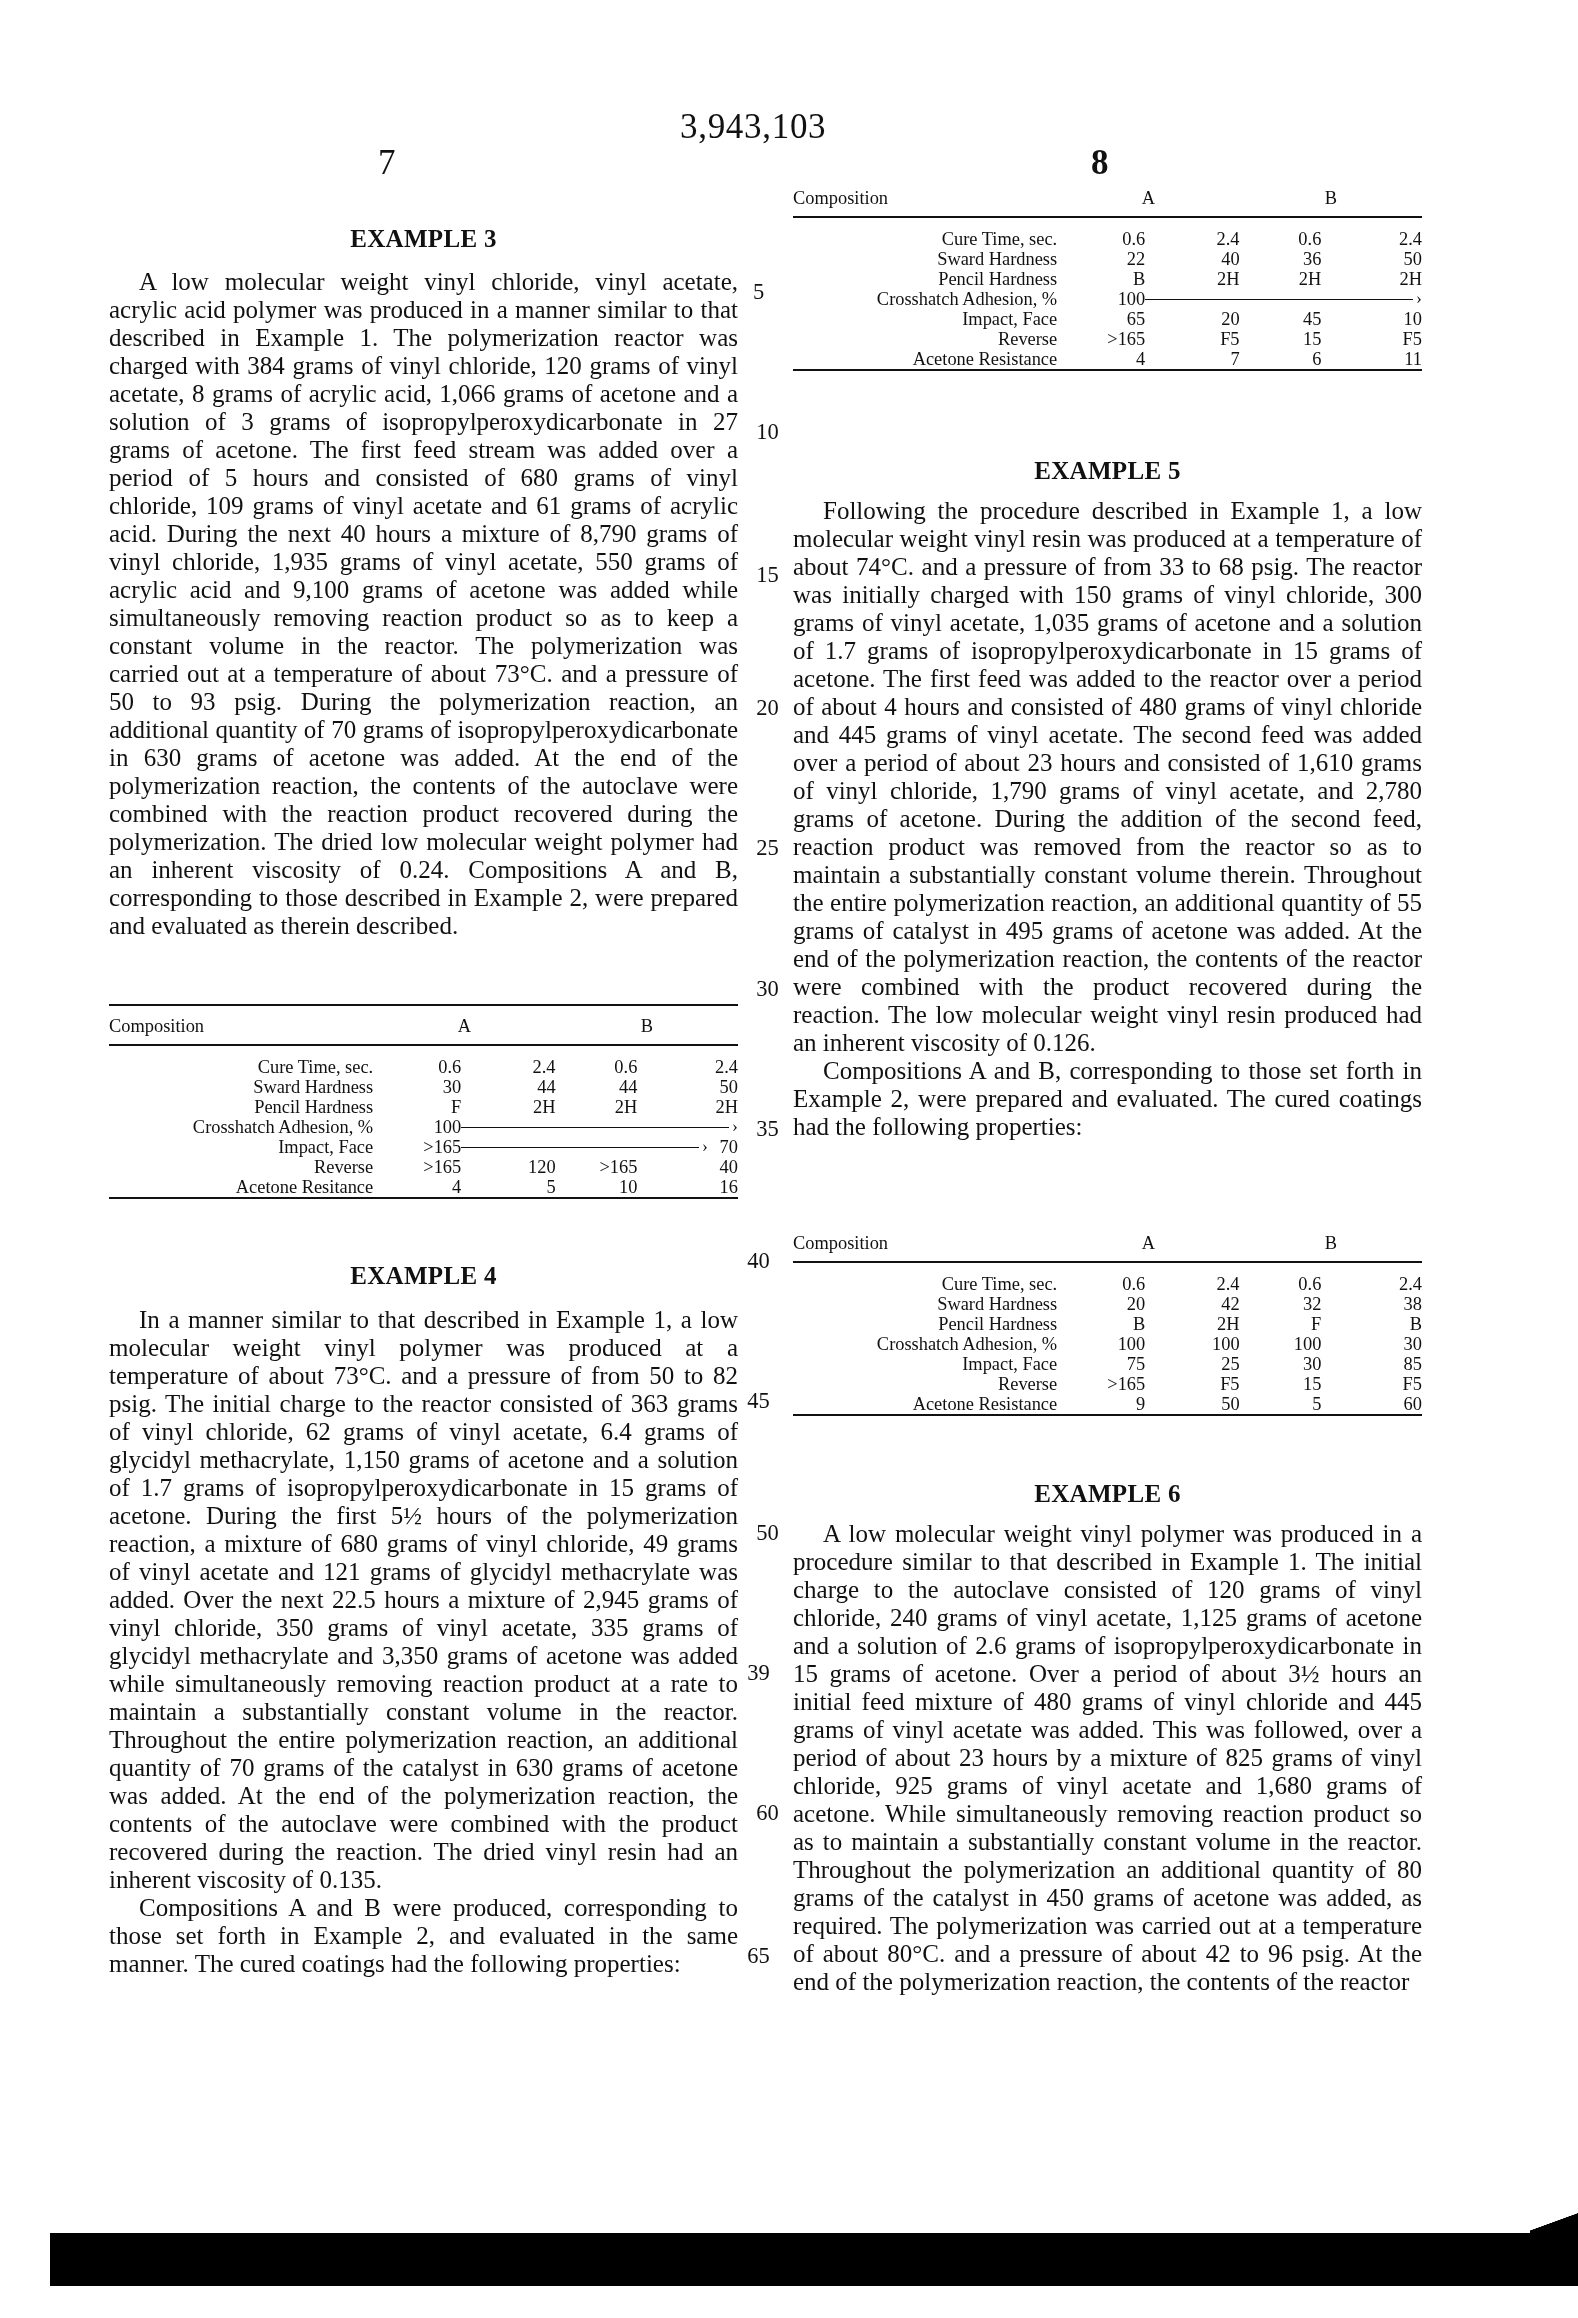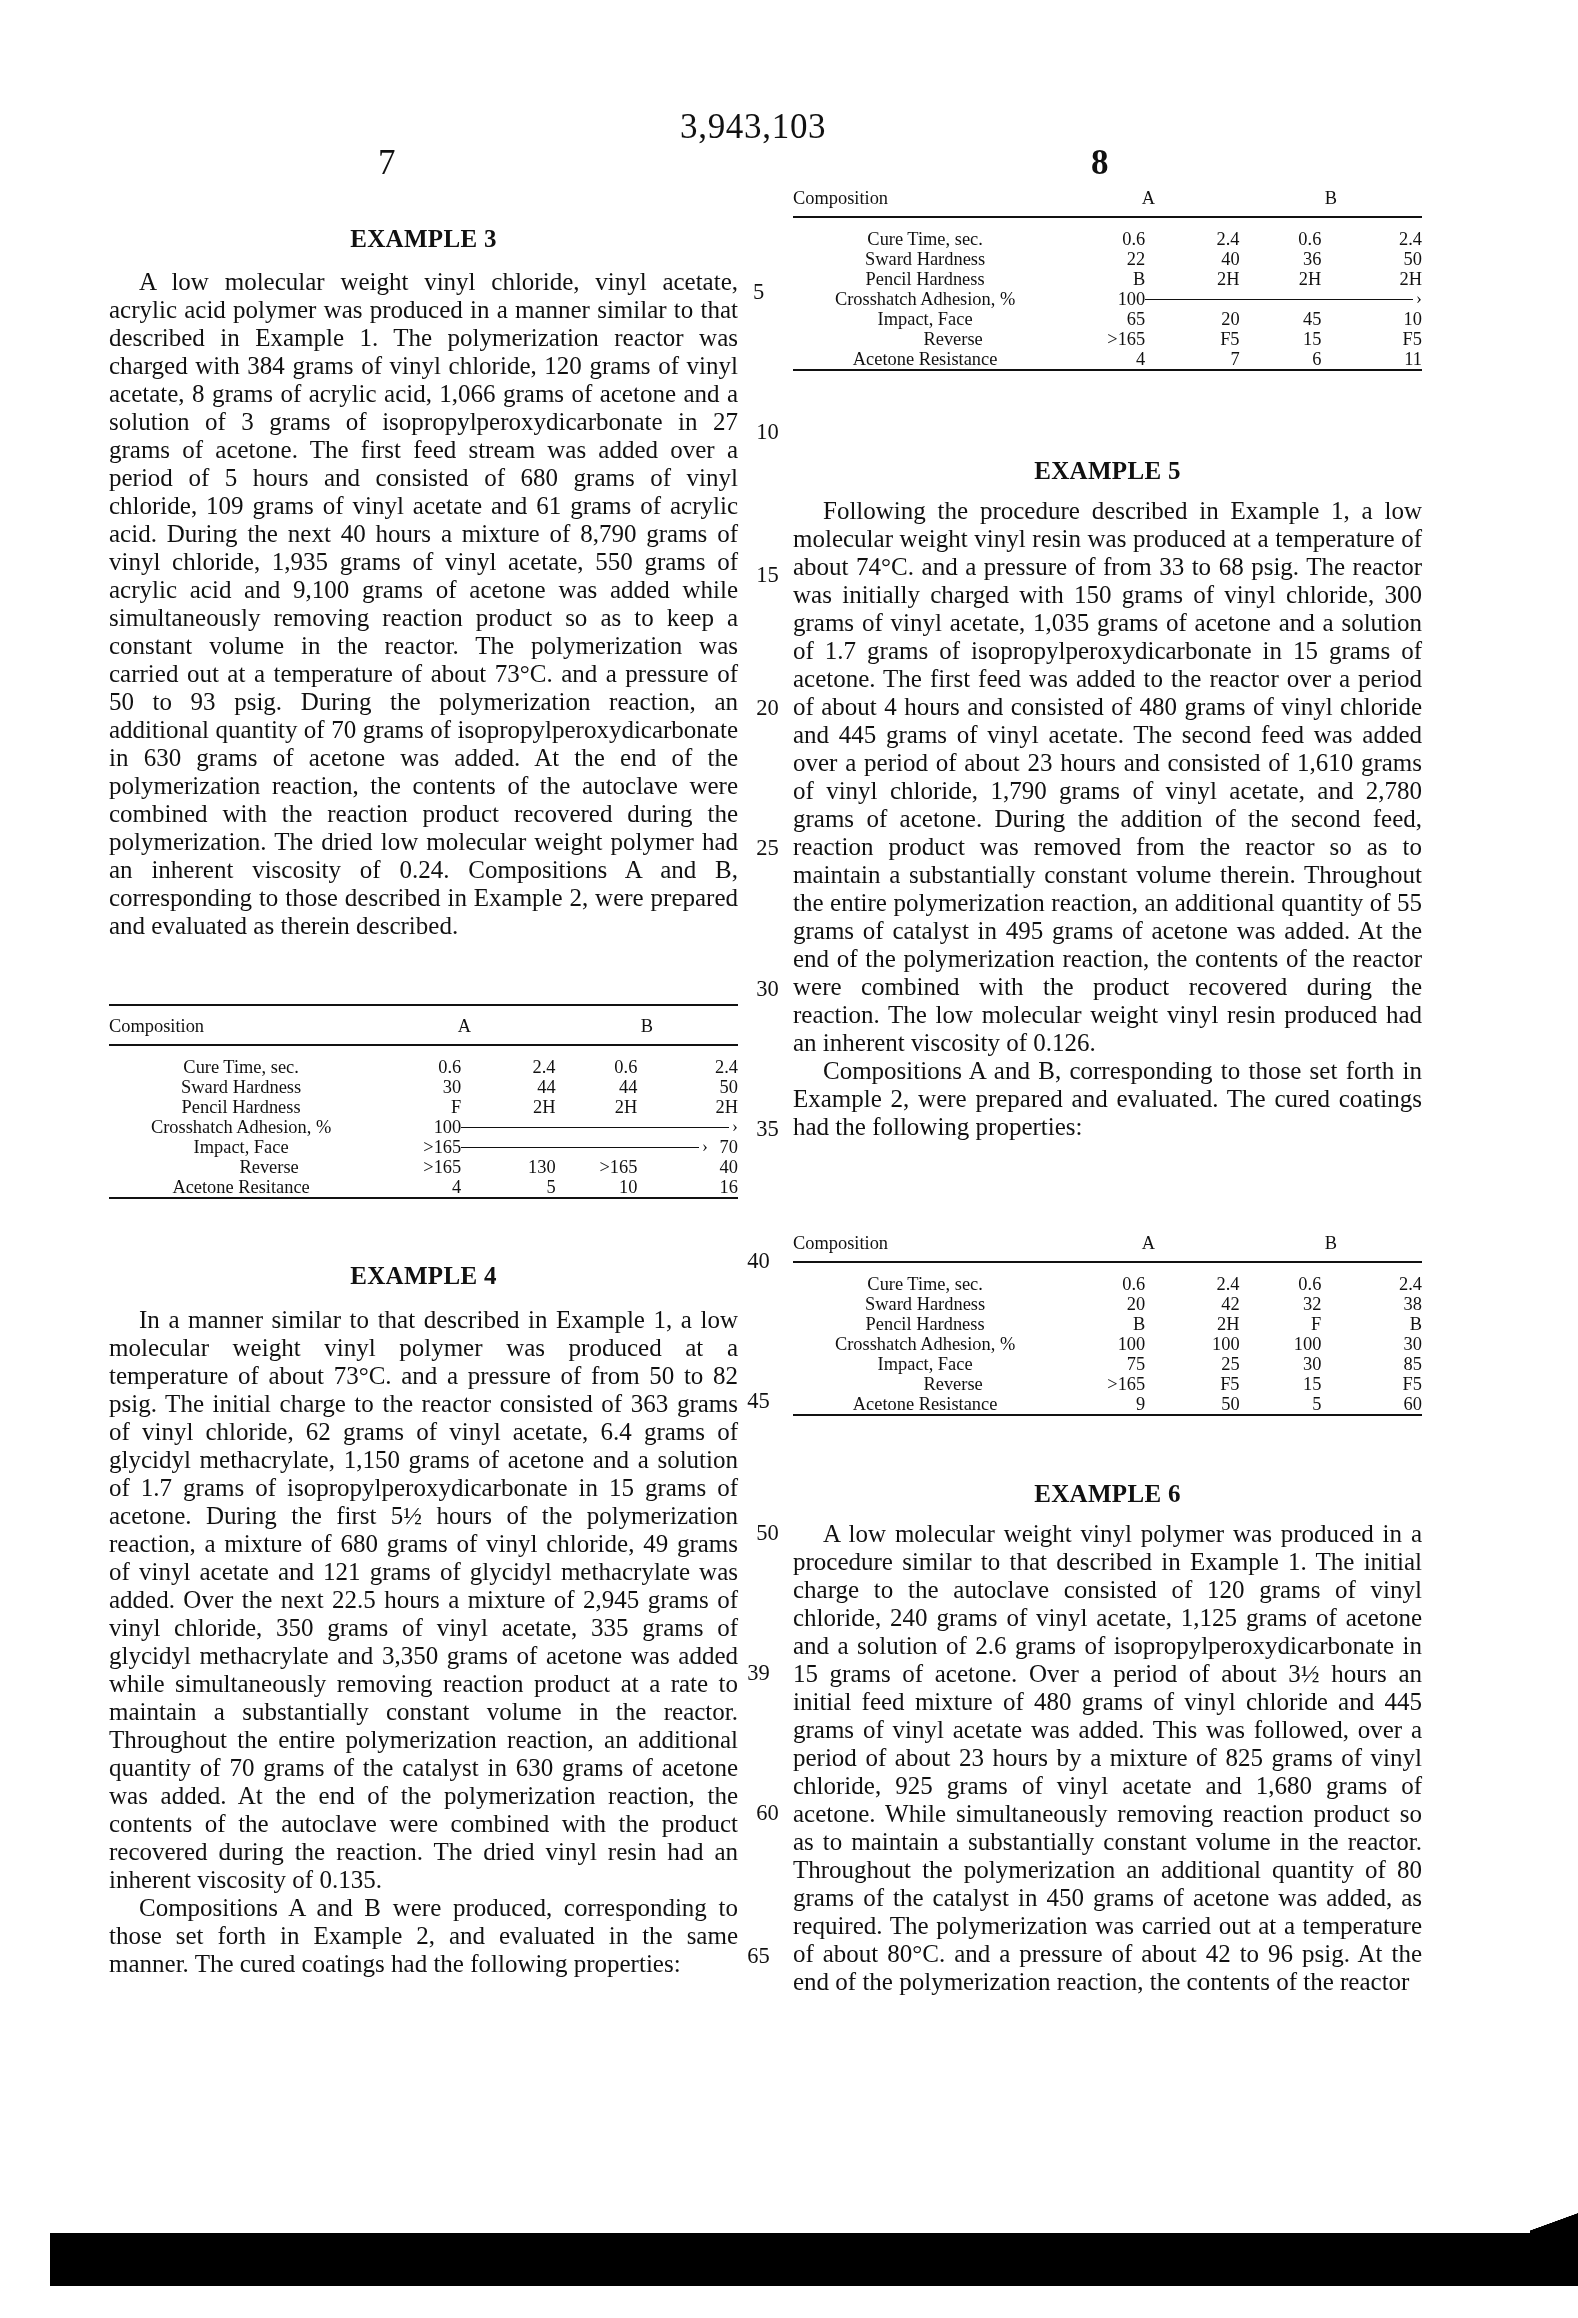--- a/index.html
+++ b/index.html
@@ -15,21 +15,21 @@
   .col.right { left: 793px; }
   .heading { text-align: center; font-size: 25px; margin: 0; letter-spacing: 0.3px; }
   p.para { margin: 0; text-indent: 30px; text-align: justify; hyphens: none; }
   .lineno { position: absolute; font-size: 22.5px; width: 41px; text-align: center; }
   table.props { border-collapse: collapse; width: 100%; font-size: 18.4px; line-height: 20px; }
   table.props thead th { font-weight: normal; padding: 9.5px 0 8.2px 0; text-align: center; }
   table.props thead th.first { text-align: left; }
   table.props .topline { border-top: 2px solid #111; }
   table.props .midline { border-bottom: 2px solid #111; }
   table.props tbody td { padding: 0; text-align: right; white-space: nowrap; }
-  table.props tbody td.label { text-align: center; }
+  table.props tbody td.label { text-align: right; }
   table.props tbody tr.first td { padding-top: 11px; }
   table.props tbody tr.last td { padding-bottom: 0; border-bottom: 2px solid #111; }
   td.indent { padding-left: 56px !important; }
   .arrowcell { position: relative; }
   .arrow-line { position: absolute; top: 50%; height: 1.4px; background: #111; }
   .arrow-head { position: absolute; top: 50%; transform: translateY(-50%); font-size: 17.7px; line-height: 1; }
   .blackbar { position: absolute; left: 50px; top: 2233px; width: 1529px; height: 53px; background: #000; }
   .blackbar-edge { position: absolute; right: 0; top: 2202px; width: 48px; height: 34px;
                    background: linear-gradient(160deg, transparent 55%, #000 56%); }
 </style>
@@ -106,21 +106,21 @@
         <td>&gt;165</td>
         <td colspan="3" class="arrowcell">
           <span class="arrow-line" style="left:0; right:39px;"></span>
           <span class="arrow-head" style="right:30px;">›</span>
           <span style="float:right">70</span>
         </td>
       </tr>
       <tr>
         <td class="label indent">Reverse</td>
         <td>&gt;165</td>
-        <td>130</td>
+        <td>120</td>
         <td>&gt;165</td>
         <td>40</td>
       </tr>
       <tr class="last">
         <td class="label">Acetone Resitance</td>
         <td>4</td>
         <td>5</td>
         <td>10</td>
         <td>16</td>
       </tr>

